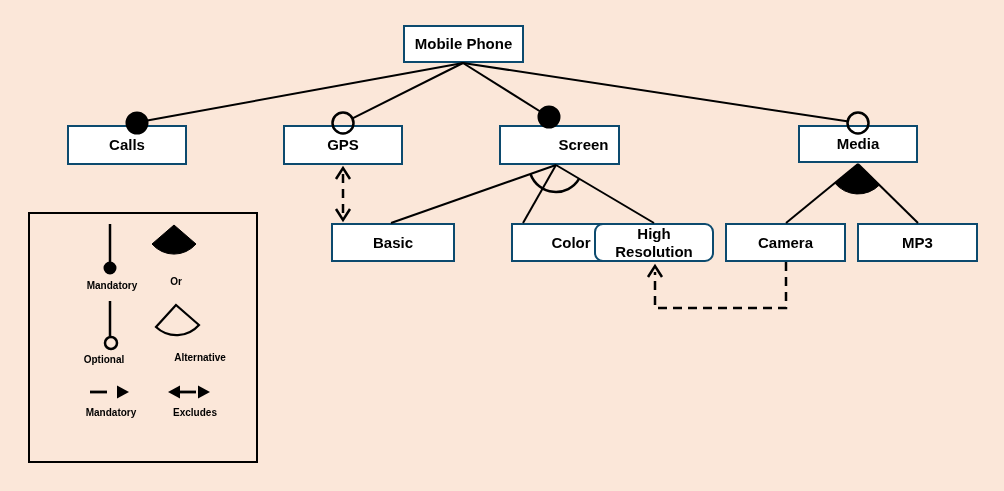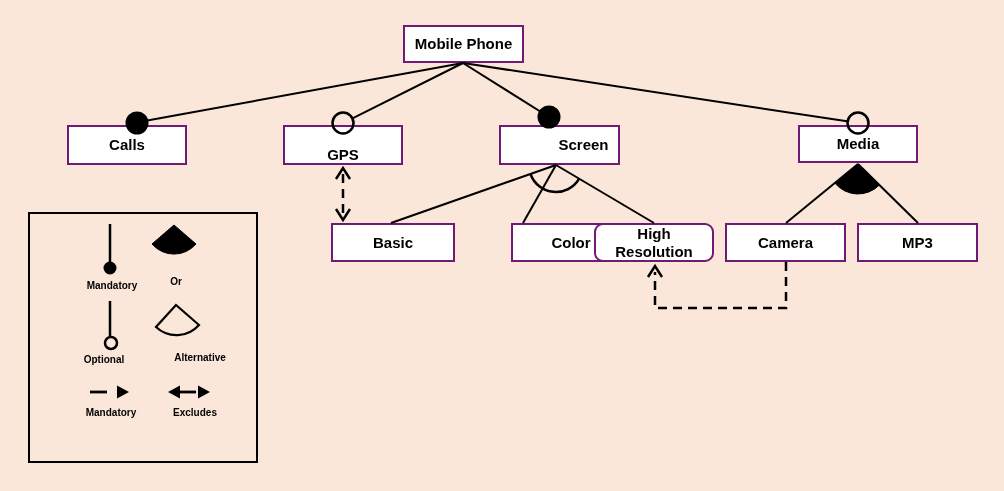--- a/index.html
+++ b/index.html
@@ -20,21 +20,21 @@
     left: 0;
     top: 0;
     width: 1004px;
     height: 491px;
     z-index: 2;
     pointer-events: none;
   }
   .node {
     position: absolute;
     background: #ffffff;
-    border: 2px solid #701a75;
+    border: 2px solid #0c4a6e;
     box-sizing: border-box;
     display: flex;
     align-items: center;
     justify-content: center;
     text-align: center;
     font-weight: bold;
     font-size: 15px;
     line-height: 1.15;
     color: #000000;
     z-index: 1;
@@ -115,21 +115,21 @@
   </svg>
 
   <div class="node" style="left:403px; top:25px; width:121px; height:38px;">
     <span class="node-label">Mobile Phone</span>
   </div>
 
   <div class="node" style="left:67px; top:125px; width:120px; height:40px;">
     <span class="node-label">Calls</span>
   </div>
 
-  <div class="node" style="left:283px; top:125px; width:120px; height:40px;align-items:flex-end;">
+  <div class="node" style="left:283px; top:125px; width:120px; height:40px;">
     <span class="node-label">GPS</span>
   </div>
 
   <div class="node" style="left:499px; top:125px; width:121px; height:40px;padding-left:48px;">
     <span class="node-label">Screen</span>
   </div>
 
   <div class="node" style="left:798px; top:125px; width:120px; height:38px;text-align:center;">
     <span class="node-label">Media</span>
   </div>

